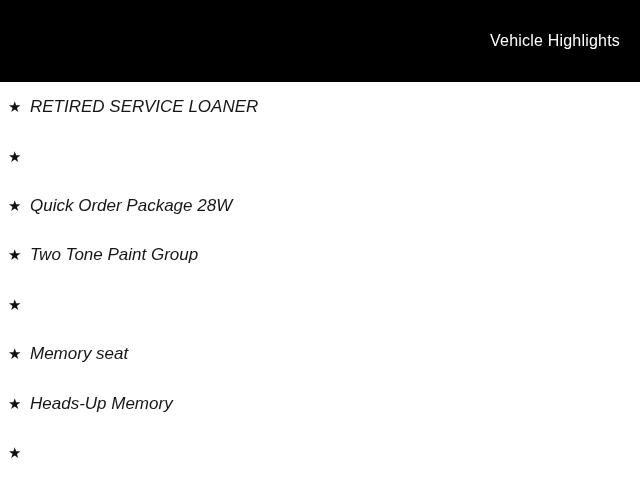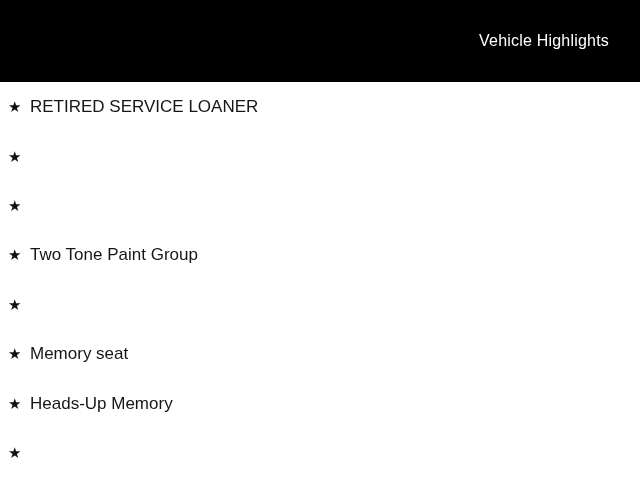--- a/index.html
+++ b/index.html
@@ -16,21 +16,21 @@
     overflow: hidden;
   }
   .header {
     box-sizing: border-box;
     width: 640px;
     height: 82px;
     background: #000000;
     display: flex;
     align-items: center;
     justify-content: flex-end;
-    padding-right: 31px;
+    padding-right: 20px;
   }
   .header-title {
     color: #ffffff;
     font-size: 16px;
     letter-spacing: 0.2px;
   }
   .list {
     width: 640px;
   }
   .row {
@@ -45,20 +45,21 @@
     font-size: 15px;
     line-height: 1;
     color: #111111;
     text-align: left;
     flex: 0 0 22px;
   }
   .label {
     color: #161616;
     font-size: 17px;
     line-height: 1;
+    font-style: italic;
   }
 </style>
 </head>
 <body>
 
 <div class="page">
 
   <div class="header">
     <span class="header-title">Vehicle Highlights</span>
   </div>
@@ -68,20 +69,21 @@
     <span class="star">★</span>
     <span class="label">RETIRED SERVICE LOANER</span>
   </div>
 
   <div class="row">
     <span class="star">★</span>
   </div>
 
   <div class="row">
     <span class="star">★</span>
+    <span class="label">Quick Order Package 28W</span>
   </div>
 
   <div class="row">
     <span class="star">★</span>
     <span class="label">Two Tone Paint Group</span>
   </div>
 
   <div class="row">
     <span class="star">★</span>
   </div>

